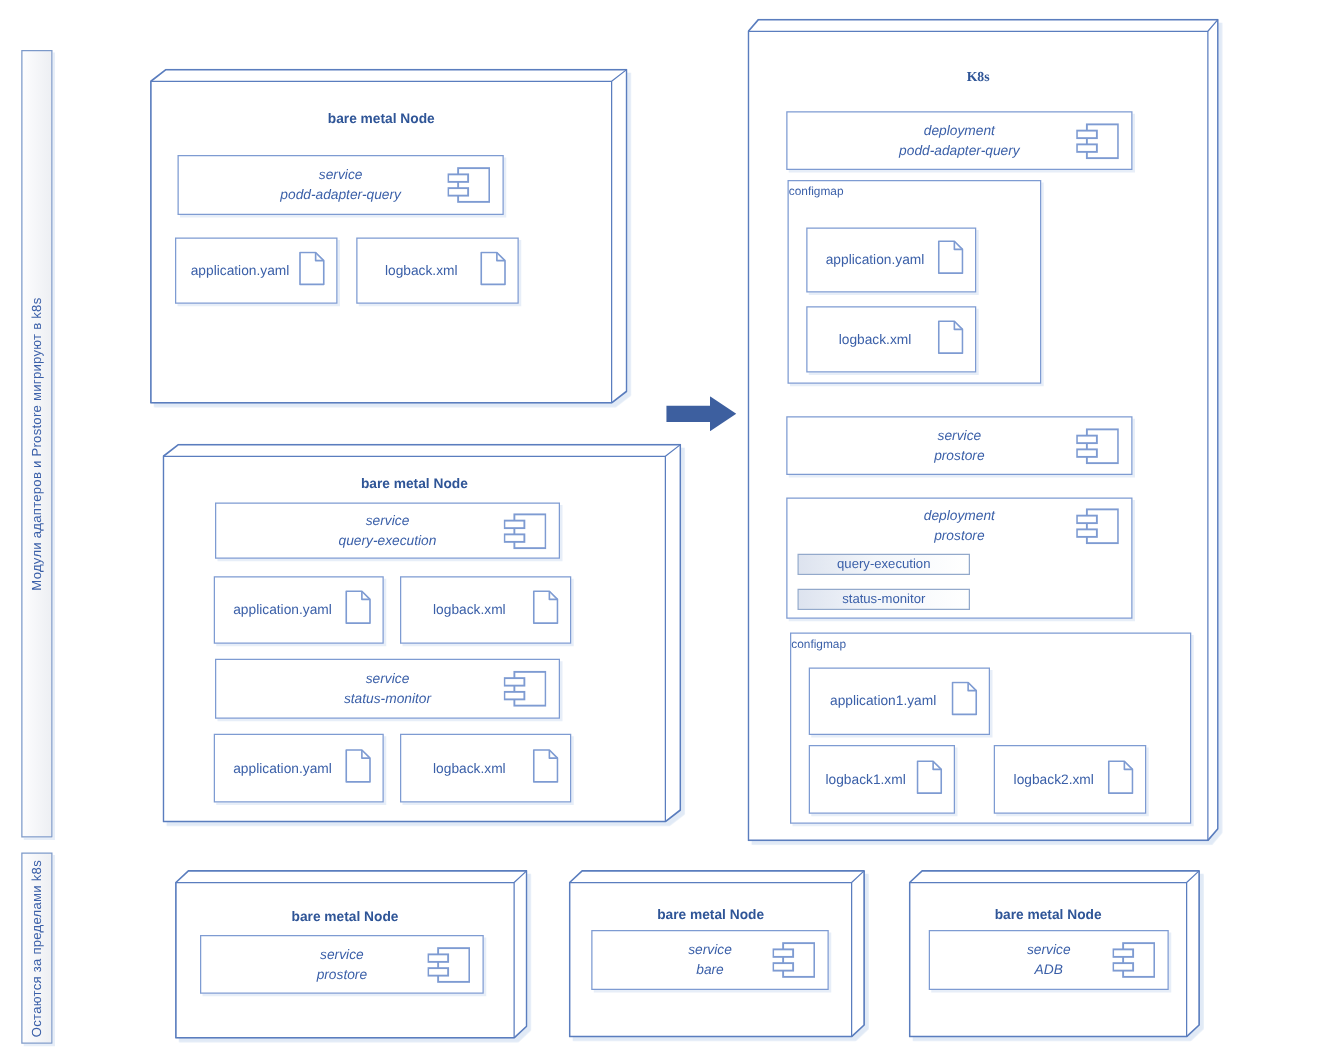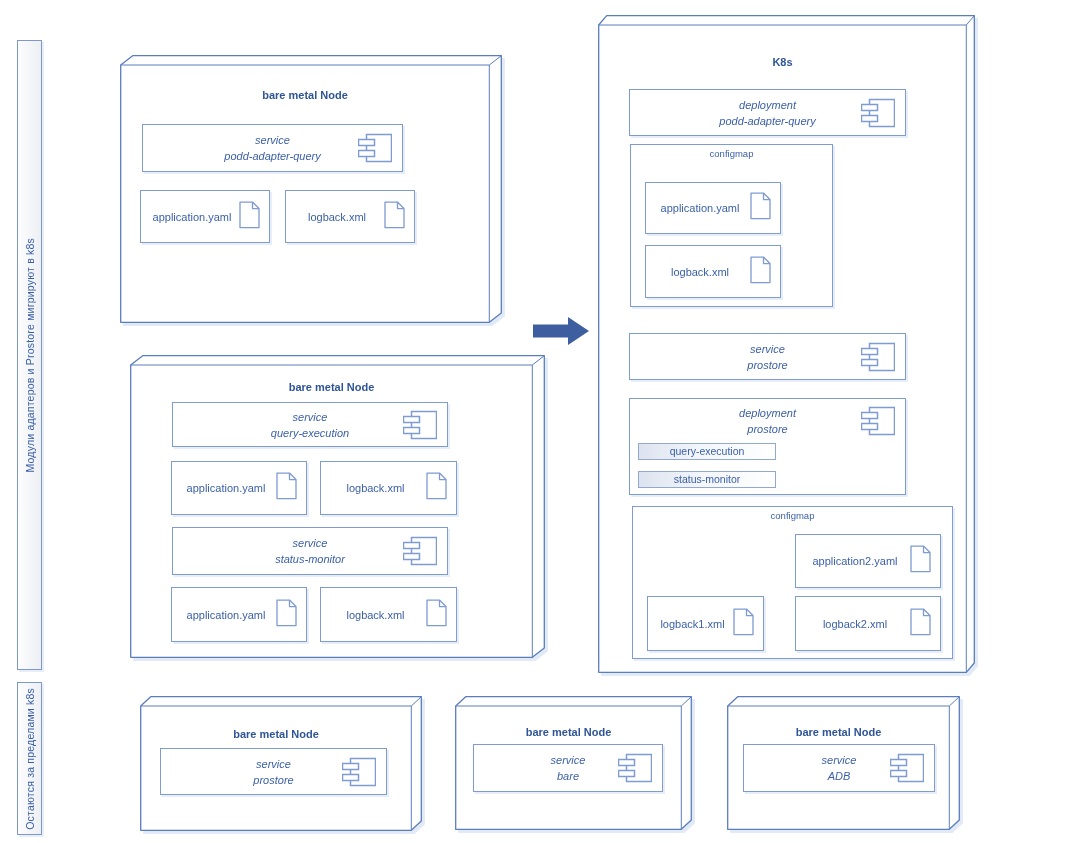--- a/index.html
+++ b/index.html
@@ -27,21 +27,21 @@
   .comp-label.top{top:6px;transform:none;}
   .comp-label span{display:block;font-style:italic;}
   .icon-comp{position:absolute;right:10px;top:50%;transform:translateY(-50%);}
   .icon-comp.raised{top:22px;}
   .file-label{
     position:absolute;left:0;right:26px;top:50%;transform:translateY(-50%);
     text-align:center;color:#3A5FA8;font-size:11px;white-space:nowrap;
   }
   .icon-file{position:absolute;right:9px;top:50%;transform:translateY(-57%);}
   .cfg-title{
-    position:absolute;left:0;right:0;top:3px;text-align:center;
+    position:absolute;left:0;right:0;top:3px;text-align:left;
     color:#3A5FA8;font-size:9.5px;
   }
   .chip{
     position:absolute;box-sizing:border-box;border:1px solid #93A9CB;
     background:linear-gradient(90deg,#dde3ef 0%,#f3f6fa 45%,#ffffff 100%);
     color:#3A5FA8;font-size:10.5px;text-align:center;line-height:15px;
   }
   
   .vbar{
     position:absolute;box-sizing:border-box;border:1.4px solid #7C99C9;
@@ -162,21 +162,21 @@
           <use href="#ico-file"></use>
         </svg>
     </div>
   </div>
 
   <div class="cube" style="left:598px;top:15px;width:377px;height:658px;">
       <svg width="377" height="658" class="cube-svg">
         <path d="M0.7 10 L8.7 0.7 H376.3 V648 L368.3 657.3 H0.7 Z" fill="#ffffff" stroke="#5A7DBE" stroke-width="1.3" stroke-linejoin="round"></path>
         <path d="M0.7 10 H368.3 V657.3 M368.3 10 L376.3 0.7" fill="none" stroke="#5A7DBE" stroke-width="1"></path>
       </svg>
-    <div class="node-title" style="left:0;width:369px;top:40px;">K8s</div>
+    <div class="node-title" style="left:0;width:369px;top:40px;font-family:Liberation Serif, serif;">K8s</div>
 
     <div class="box" style="left:31px;top:74px;width:277px;height:47px;">
       <div class="comp-label">
         <span>deployment</span>
         <span>podd-adapter-query</span>
       </div>
       <svg class="icon-comp" width="34" height="30" viewBox="0 0 34 30">
           <use href="#ico-comp"></use>
         </svg>
     </div>
@@ -218,33 +218,33 @@
       <div class="chip" style="left:8px;top:44px;width:138px;height:17px;">
         <span>query-execution</span>
       </div>
       <div class="chip" style="left:8px;top:72px;width:138px;height:17px;">
         <span>status-monitor</span>
       </div>
     </div>
 
     <div class="box" style="left:34px;top:491px;width:321px;height:153px;">
       <div class="cfg-title">configmap</div>
-      <div class="box" style="left:162px;top:27px;width:146px;height:54px;">
-        <div class="file-label">application2.yaml</div>
+      <div class="box" style="left:14px;top:27px;width:145px;height:54px;">
+        <div class="file-label">application1.yaml</div>
         <svg class="icon-file" width="21" height="28" viewBox="0 0 21 28">
             <use href="#ico-file"></use>
           </svg>
       </div>
       <div class="box" style="left:14px;top:89px;width:117px;height:55px;">
         <div class="file-label">logback1.xml</div>
         <svg class="icon-file" width="21" height="28" viewBox="0 0 21 28">
             <use href="#ico-file"></use>
           </svg>
       </div>
-      <div class="box" style="left:162px;top:89px;width:146px;height:55px;">
+      <div class="box" style="left:162px;top:89px;width:122px;height:55px;">
         <div class="file-label">logback2.xml</div>
         <svg class="icon-file" width="21" height="28" viewBox="0 0 21 28">
             <use href="#ico-file"></use>
           </svg>
       </div>
     </div>
   </div>
 
   <div class="cube" style="left:140px;top:696px;width:282px;height:135px;">
       <svg width="282" height="135" class="cube-svg">

